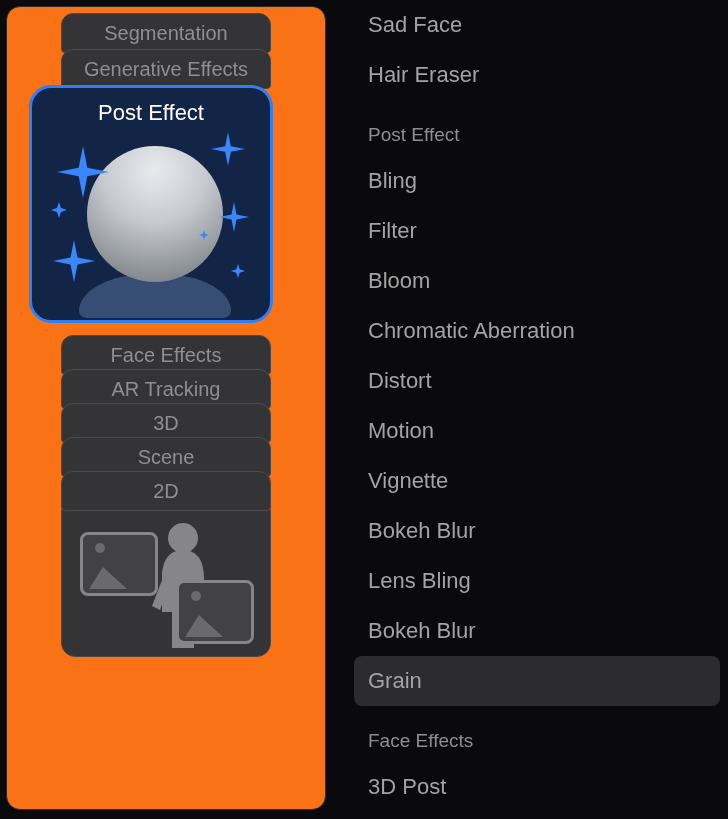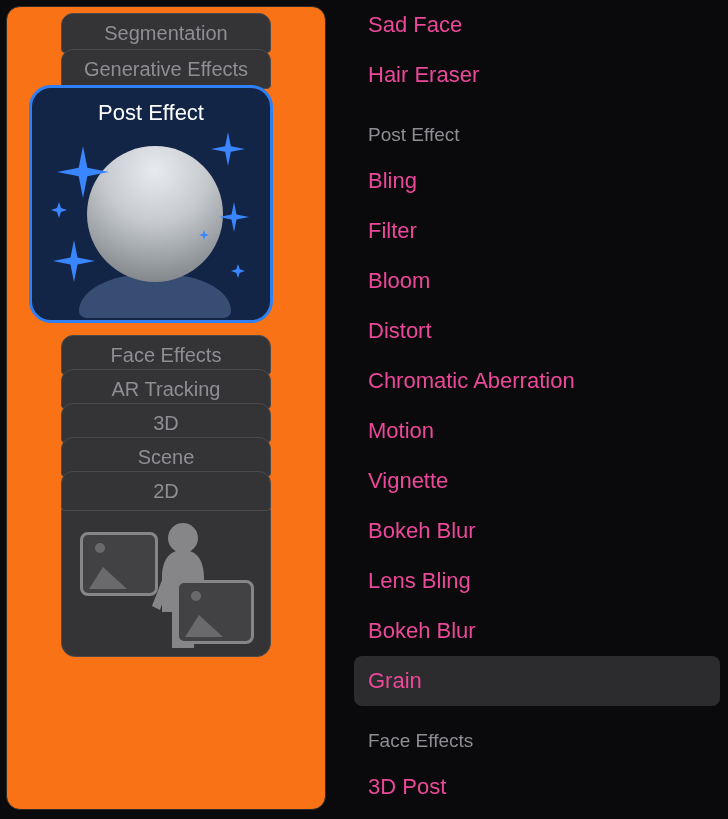--- a/index.html
+++ b/index.html
@@ -151,21 +151,21 @@
       width: 10px; height: 10px;
       border-radius: 50%;
       background: #6a6a6d;
     }
     .right-col {
       flex: 1;
       padding: 0 8px 0 24px;
     }
     .list-item {
       font-size: 22px;
-      color: #ec4899;
+      color: #a3a3a3;
       padding: 12px 14px;
       border-radius: 8px;
       font-weight: 400;
     }
     .list-item.hovered {
       background: #2c2c2f;
     }
     .section-title {
       font-size: 19px;
       color: #8e8e93;
@@ -239,22 +239,22 @@
   <div class="grp">
     <div class="list-item">Sad Face</div>
     <div class="list-item">Hair Eraser</div>
   </div>
 
   <div class="section-title">Post Effect</div>
   <div class="grp">
     <div class="list-item">Bling</div>
     <div class="list-item">Filter</div>
     <div class="list-item">Bloom</div>
+    <div class="list-item">Chromatic Aberration</div>
     <div class="list-item">Distort</div>
-    <div class="list-item">Chromatic Aberration</div>
     <div class="list-item">Motion</div>
     <div class="list-item">Vignette</div>
     <div class="list-item">Bokeh Blur</div>
     <div class="list-item">Lens Bling</div>
     <div class="list-item">Bokeh Blur</div>
     <div class="list-item hovered">Grain</div>
   </div>
 
   <div class="section-title">Face Effects</div>
   <div class="grp">

